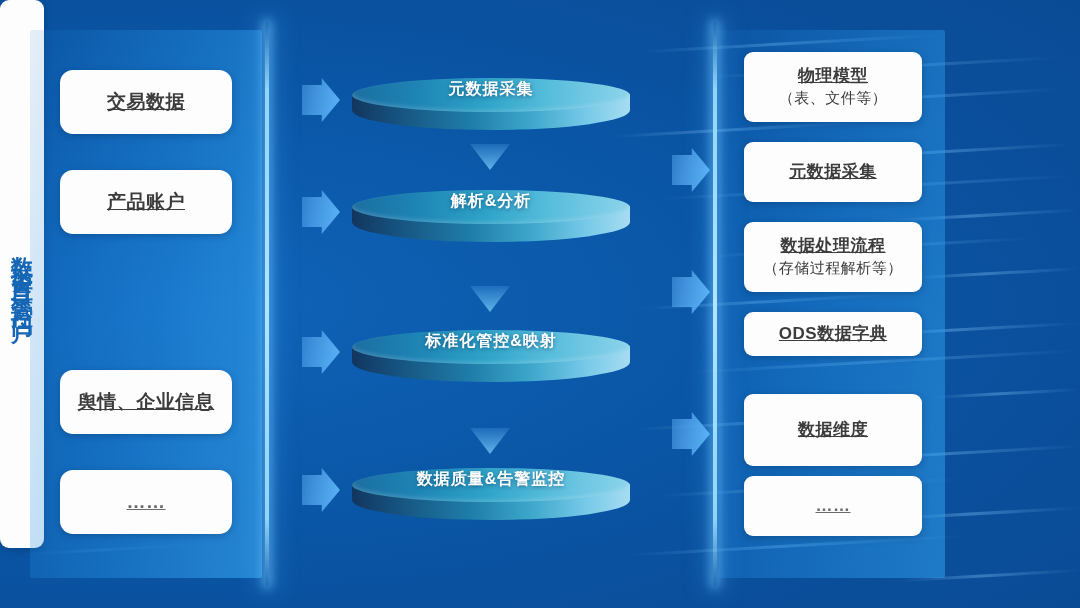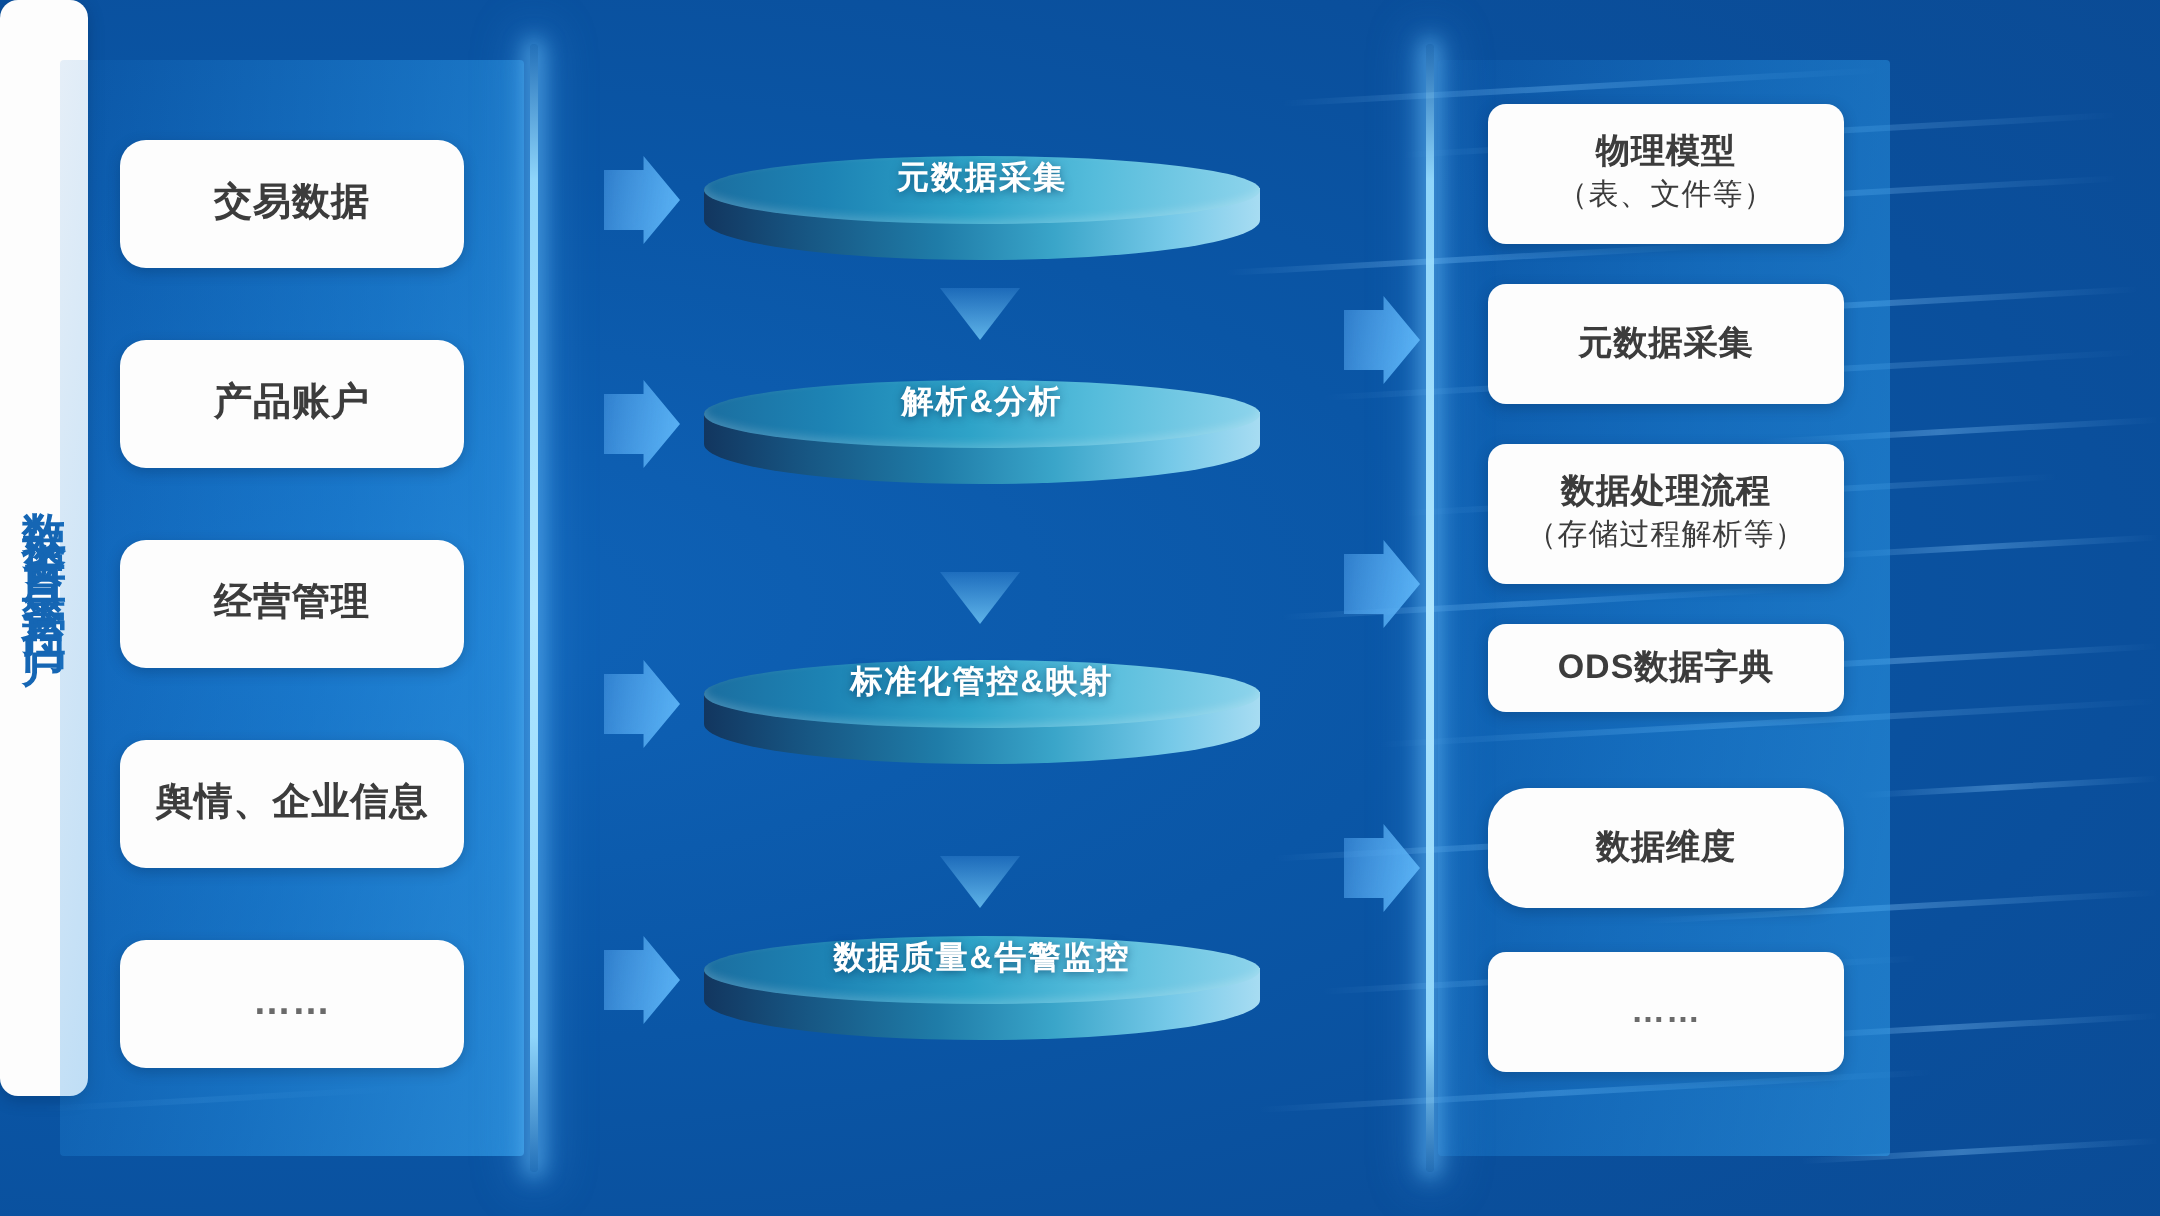--- a/index.html
+++ b/index.html
@@ -42,21 +42,21 @@
     background:linear-gradient(100deg,rgba(16,105,195,.16) 0%,rgba(36,145,228,.40) 50%,rgba(50,163,240,.52) 100%);
   }
 
   
   .card{
     position:absolute;background:#fdfdfd;border-radius:9px;
     box-shadow:0 2px 7px rgba(2,32,70,.28);
     display:flex;flex-direction:column;align-items:center;justify-content:center;
     color:#3c3c3c;text-align:center;line-height:1.22;
   }
-  .card .t1{font-weight:bold;letter-spacing:.5px;}
+  .card .t1{font-weight:bold;letter-spacing:.5px;text-decoration:underline;}
   .card .t2{letter-spacing:.5px;}
   .dots{letter-spacing:3px;color:#6a6a6a;font-weight:bold;}
 
   
   .card-left{left:60px;width:172px;height:64px;font-size:19px;border-radius:13px;}
   .card-left .t1{font-size:19px;}
 
   
   .card-right{left:744px;width:178px;}
   .card-right .t1{font-size:17px;}
@@ -141,23 +141,20 @@
 
   <div class="divider" style="left:265px;"></div>
   <div class="divider" style="left:713px;"></div>
 
   <div class="card card-left" style="top:70px;">
     <span class="t1">交易数据</span>
   </div>
   <div class="card card-left" style="top:170px;">
     <span class="t1">产品账户</span>
   </div>
-  <div class="card card-left" style="top:270px;">
-    <span class="t1">经营管理</span>
-  </div>
   <div class="card card-left" style="top:370px;">
     <span class="t1">舆情、企业信息</span>
   </div>
   <div class="card card-left" style="top:470px;">
     <span class="t1 dots">……</span>
   </div>
 
   <div class="arrow-r" style="left:302px;top:78px;"></div>
   <div class="arrow-r" style="left:302px;top:190px;"></div>
   <div class="arrow-r" style="left:302px;top:330px;"></div>
@@ -204,21 +201,21 @@
   <div class="card card-right" style="top:142px;height:60px;">
     <span class="t1">元数据采集</span>
   </div>
   <div class="card card-right" style="top:222px;height:70px;">
     <span class="t1">数据处理流程</span>
     <span class="t2">（存储过程解析等）</span>
   </div>
   <div class="card card-right" style="top:312px;height:44px;">
     <span class="t1">ODS数据字典</span>
   </div>
-  <div class="card card-right" style="top:394px;height:60px;border-radius:20px;">
+  <div class="card card-right" style="top:394px;height:72px;">
     <span class="t1">数据维度</span>
   </div>
   <div class="card card-right" style="top:476px;height:60px;">
     <span class="t1 dots">……</span>
   </div>
 
   <div class="card-portal">
     <span>数据资产目录管控门户</span>
   </div>
 

